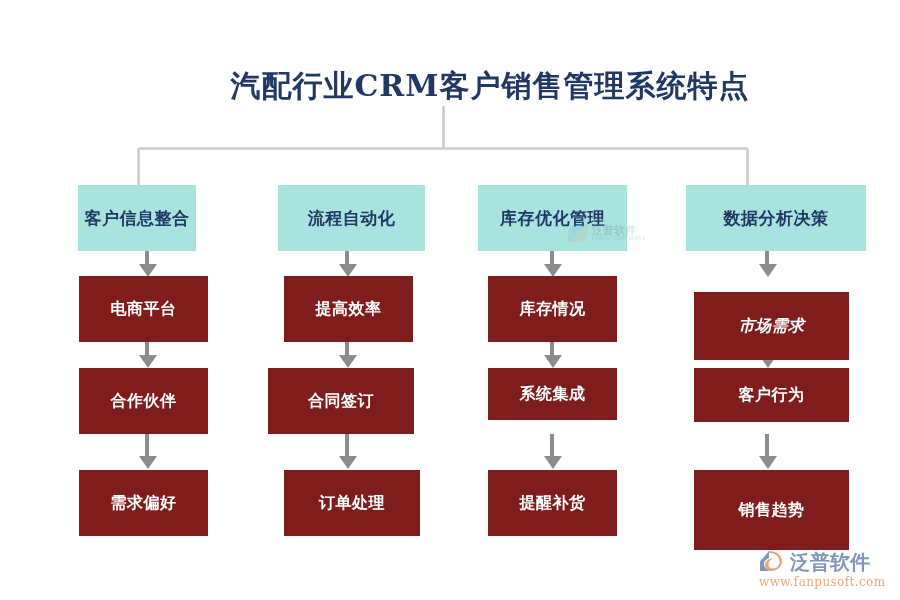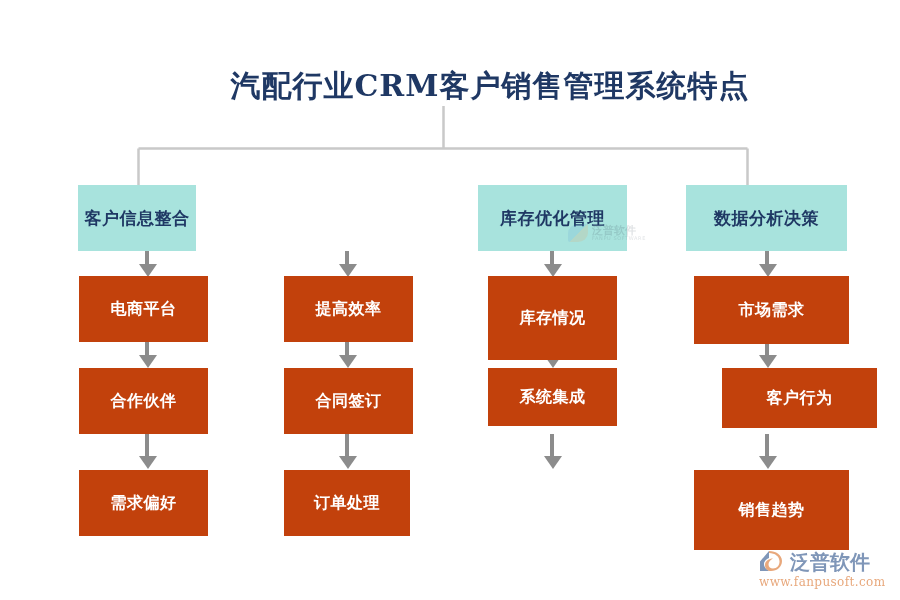--- a/index.html
+++ b/index.html
@@ -59,21 +59,21 @@
   }
   .node.header {
     background: #a8e3dd;
     color: #1f3864;
     font-family: "DejaVu Serif", "Liberation Serif", serif;
     font-weight: bold;
     font-size: 17px;
     letter-spacing: 0.5px;
   }
   .node.step {
-    background: #c2410c;
+    background: #7f1d1d;
     color: #ffffff;
     font-family: "DejaVu Serif", "Liberation Serif", serif;
     font-weight: bold;
     font-size: 16px;
     letter-spacing: 0.5px;
   }
 
   
   .wm {
     position: absolute;
@@ -191,31 +191,33 @@
       <rect x="765" y="434" width="4" height="24"></rect>
       <polygon points="759,456 777,456 768,469"></polygon>
     </g>
   </svg>
 
   <div class="node header" style="left:78px;  top:185px; width:118px; height:66px;">客户信息整合</div>
   <div class="node step" style="left:79px;  top:276px; width:129px; height:66px;">电商平台</div>
   <div class="node step" style="left:79px;  top:368px; width:129px; height:66px;">合作伙伴</div>
   <div class="node step" style="left:79px;  top:470px; width:129px; height:66px;">需求偏好</div>
 
+  <div class="node header" style="left:278px; top:185px; width:147px; height:66px;">流程自动化</div>
   <div class="node step" style="left:284px; top:276px; width:129px; height:66px;">提高效率</div>
-  <div class="node step" style="left:284px; top:368px; width:129px; height:66px;text-align:center;">合同签订</div>
-  <div class="node step" style="left:284px; top:470px; width:126px; height:66px;">订单处理</div>
+  <div class="node step" style="left:268px; top:368px; width:146px; height:66px;text-align:center;">合同签订</div>
+  <div class="node step" style="left:284px; top:470px; width:136px; height:66px;">订单处理</div>
 
   <div class="node header" style="left:478px; top:185px; width:149px; height:66px;">库存优化管理</div>
-  <div class="node step" style="left:488px; top:276px; width:129px; height:84px;">库存情况</div>
-  <div class="node step" style="left:488px; top:368px; width:129px; height:58px;">系统集成</div>
-
-  <div class="node header" style="left:686px; top:185px; width:161px; height:66px;">数据分析决策</div>
-  <div class="node step" style="left:694px; top:276px; width:155px; height:68px;">市场需求</div>
-  <div class="node step" style="left:722px; top:368px; width:155px; height:60px;">客户行为</div>
+  <div class="node step" style="left:488px; top:276px; width:129px; height:66px;">库存情况</div>
+  <div class="node step" style="left:488px; top:368px; width:129px; height:52px;">系统集成</div>
+  <div class="node step" style="left:488px; top:470px; width:129px; height:66px;">提醒补货</div>
+
+  <div class="node header" style="left:686px; top:185px; width:180px; height:66px;">数据分析决策</div>
+  <div class="node step" style="left:694px; top:292px; width:155px; height:68px;font-style:italic;">市场需求</div>
+  <div class="node step" style="left:694px; top:368px; width:155px; height:54px;">客户行为</div>
   <div class="node step" style="left:694px; top:470px; width:155px; height:80px;">销售趋势</div>
 
   <div class="wm">
     <div class="wm-mark"></div>
     <div class="wm-txt">
       <span class="a">泛普软件</span>
       <span class="b">FANPU SOFTWARE</span>
     </div>
   </div>
 

